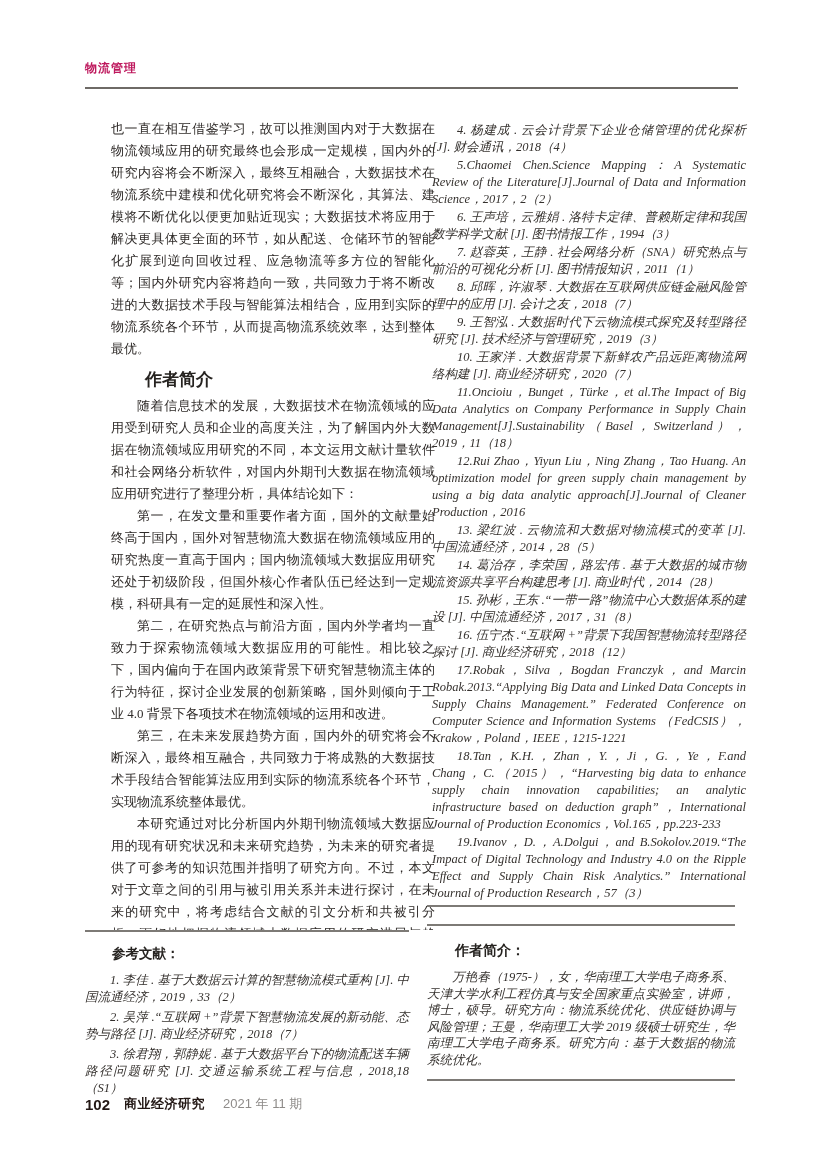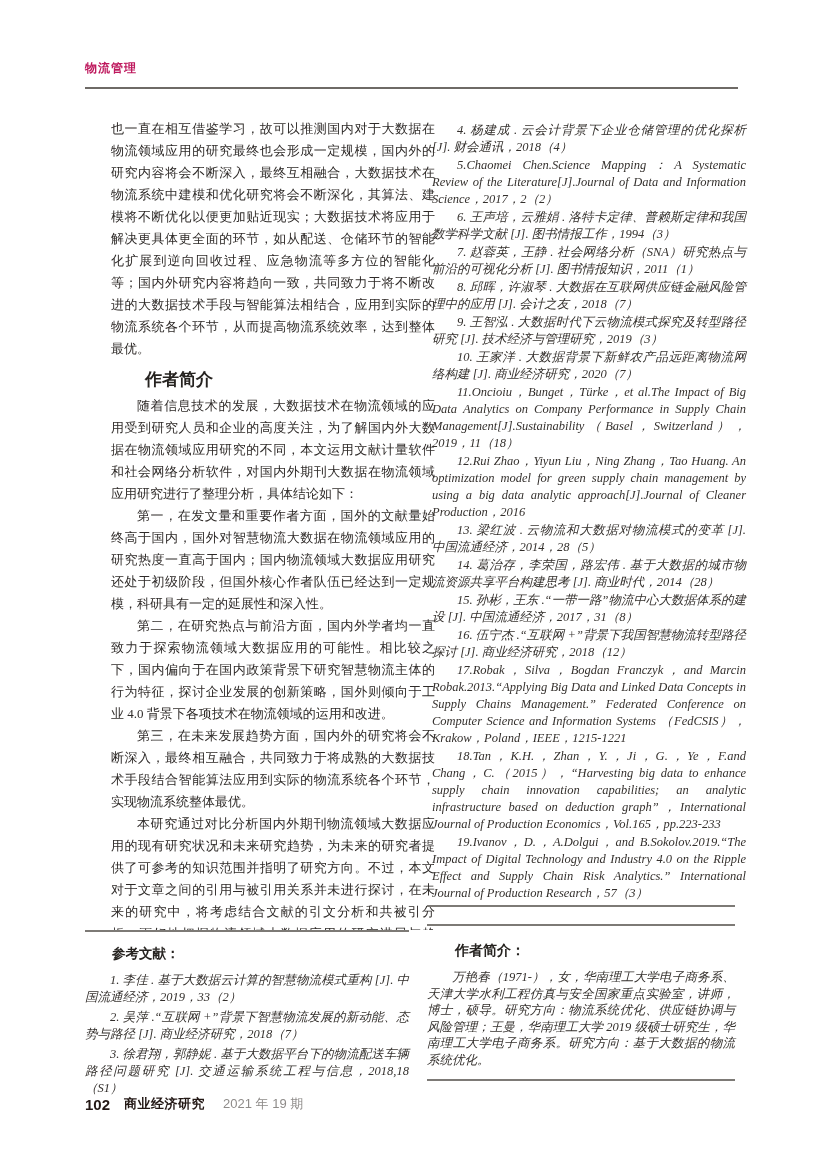--- a/index.html
+++ b/index.html
@@ -126,23 +126,23 @@
     <p class="ref">16. 伍宁杰 .“互联网 +”背景下我国智慧物流转型路径探讨 [J]. 商业经济研究，2018（12）</p>
     <p class="ref">17.Robak，Silva，Bogdan Franczyk，and Marcin Robak.2013.“Applying Big Data and Linked Data Concepts in Supply Chains Management.” Federated Conference on Computer Science and Information Systems （FedCSIS），Krakow，Poland，IEEE，1215-1221</p>
     <p class="ref">18.Tan，K.H.，Zhan，Y.，Ji，G.，Ye，F.and Chang，C.（2015），“Harvesting big data to enhance supply chain innovation capabilities; an analytic infrastructure based on deduction graph”，International Journal of Production Economics，Vol.165，pp.223-233</p>
     <p class="ref">19.Ivanov，D.，A.Dolgui，and B.Sokolov.2019.“The Impact of Digital Technology and Industry 4.0 on the Ripple Effect and Supply Chain Risk Analytics.” International Journal of Production Research，57（3）</p>
   </div>
 
   <div class="author-box">
     <div class="rule gap"></div>
     <div class="rule"></div>
     <h3 class="author-title">作者简介：</h3>
-    <p class="author-bio">万艳春（1971-），女，华南理工大学电子商务系、天津大学水利工程仿真与安全国家重点实验室，讲师，博士，硕导。研究方向：物流系统优化、供应链协调与风险管理；王曼，华南理工大学 2019 级硕士研究生，华南理工大学电子商务系。研究方向：基于大数据的物流系统优化。</p>
+    <p class="author-bio">万艳春（1975-），女，华南理工大学电子商务系、天津大学水利工程仿真与安全国家重点实验室，讲师，博士，硕导。研究方向：物流系统优化、供应链协调与风险管理；王曼，华南理工大学 2019 级硕士研究生，华南理工大学电子商务系。研究方向：基于大数据的物流系统优化。</p>
     <div class="rule"></div>
   </div>
 
   <div class="footer">
     <span class="page-number">102</span>
     <span class="journal">商业经济研究</span>
-    <span class="issue">2021 年 19 期</span>
+    <span class="issue">2021 年 11 期</span>
   </div>
 
 </div>
 
 </body></html>

